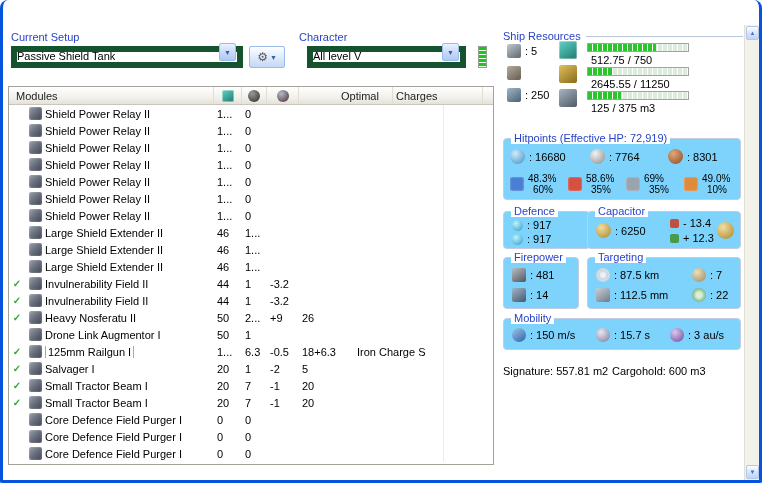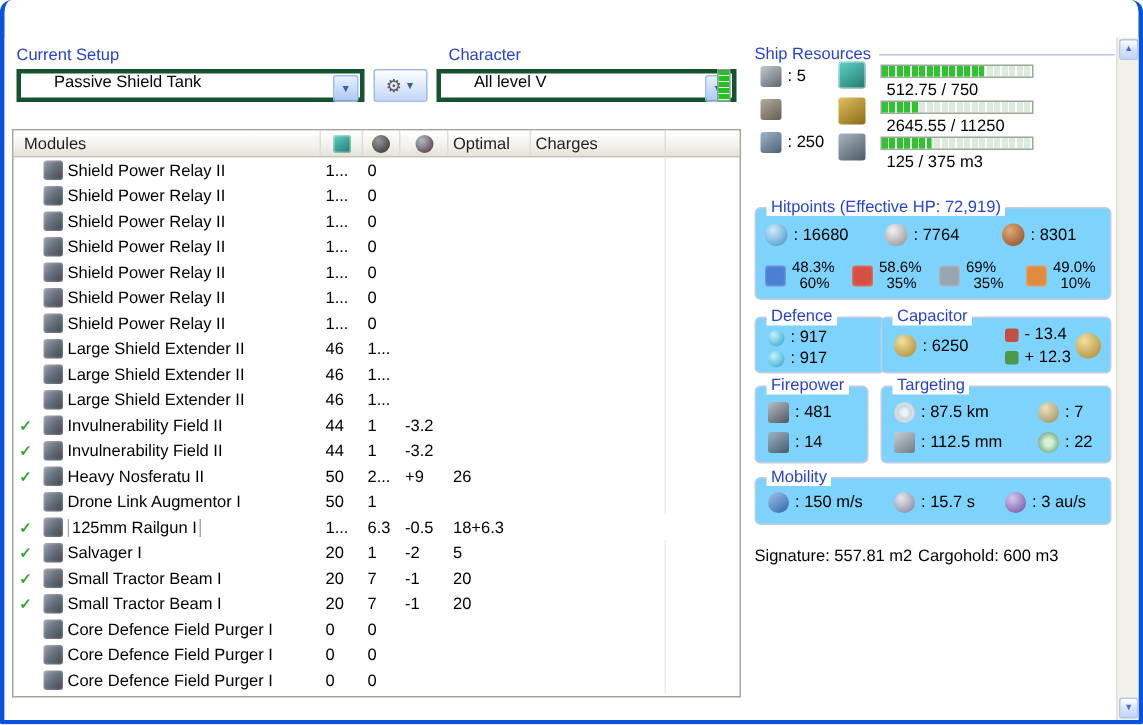--- a/index.html
+++ b/index.html
@@ -16,22 +16,22 @@
 .winbtns { display:flex; gap:2px; }
 .wbtn { width:21px; height:21px; border-radius:3px; border:1px solid rgba(255,255,255,.55);
   background:linear-gradient(180deg,#6AA0F8,#3C74E8 45%,#1E54D0); display:flex; align-items:center;
   justify-content:center; color:#fff; font-size:11px; font-weight:bold; cursor:default; }
 .wclose { background:linear-gradient(180deg,#F5A998,#E56A4A 40%,#C83C1C 78%,#B03418); }
 .g-min { display:block; width:8px; height:3px; background:#fff; margin-top:10px; }
 .g-max { display:block; width:9px; height:8px; border:1px solid #fff; border-top:3px solid #fff; }
 
 .client { position:absolute; top:25px; left:0; right:0; bottom:0; background:#fff; font-size:11px; }
 .lbl { position:absolute; color:#2743C8; font-size:11px; }
-.combo { position:absolute; height:22px; border:3px solid #14532d; background:#fff;
-  display:flex; align-items:flex-start; padding-left:22px; font-size:11px; }
+.combo { position:absolute; height:22px; border:6px solid #14532d; background:#fff;
+  display:flex; align-items:flex-end; padding-left:0; font-size:11px; }
 .combo-text { flex:1; white-space:nowrap; overflow:hidden; }
 .combo-btn { width:17px; height:18px; margin:1px; border:1px solid #9DBBEB; border-radius:2px;
   background:linear-gradient(180deg,#EAF2FE,#C9DBF8 50%,#AFC8F4); display:flex; align-items:center;
   justify-content:center; }
 .arr { font-size:7px; color:#3F5E9E; line-height:1; }
 .toolbtn { position:absolute; height:22px; width:36px; border:1px solid #9DBBEB; border-radius:2px;
   background:linear-gradient(180deg,#FDFEFF,#DCE9FC 55%,#C4D7F6); display:flex; align-items:center;
   justify-content:center; gap:2px; }
 .gear { font-size:12px; color:#5A5A5A; line-height:1; }
 .skillmeter { position:absolute; width:9px; height:22px; border:1px solid #8FA08F;
@@ -39,21 +39,21 @@
 
 .modules { position:absolute; left:5px; top:61px; width:486px; height:379px;
   border:1px solid #A5A29A; background:#fff; overflow:hidden; }
 .thead { height:18px; display:flex; align-items:stretch; font-size:11px; color:#222;
   background:linear-gradient(180deg,#FFFFFF,#F2F1EC 60%,#E4E2D8); border-bottom:1px solid #C8C6BC; }
 .th { display:flex; align-items:center; justify-content:flex-start; border-right:1px solid #E0DDD2; padding-left:3px; }
 .h-name { flex:0 0 205px; padding-left:7px; }
 .h-cpu { flex:0 0 28px; justify-content:center; padding-left:0; }
 .h-pg { flex:0 0 25px; justify-content:center; padding-left:0; }
 .h-cap { flex:0 0 32px; justify-content:center; padding-left:0; }
-.h-opt { flex:0 0 55px; }
+.h-opt { flex:0 0 55px;margin-left:39px; }
 .h-chg { flex:0 0 90px; }
 .h-fill { flex:1; border-right:none; }
 .hic { display:inline-block; width:12px; height:12px; }
 .hic-cpu { background:linear-gradient(145deg,#62D2C6,#1F7A70); border-radius:2px; box-shadow:inset 0 0 0 1px rgba(255,255,255,.4); }
 .hic-pg { background:radial-gradient(circle at 35% 30%,#9A9A9A,#2A2A2A); border-radius:50%; }
 .hic-cap { background:radial-gradient(circle at 35% 30%,#B8B8C2,#3A3A48); border-radius:50%; box-shadow:inset -2px -2px 0 #B0302833; }
 .trow { display:flex; align-items:center; height:17px; font-size:11px; color:#000; }
 .c-check { flex:0 0 16px; text-align:center; color:#2FA52F; font-weight:bold; font-size:10px; }
 .c-icon { flex:0 0 20px; display:flex; justify-content:center; }
 .micon { display:block; width:13px; height:13px; border-radius:2px;
@@ -125,21 +125,21 @@
       <span class="combo-text">Passive Shield Tank</span>
       <span class="combo-btn">
           <span class="arr">▼</span>
         </span>
     </div>
     <div class="toolbtn" style="left:246px;top:21px">
       <span class="gear">⚙</span>
       <span class="arr">▼</span>
     </div>
     <span class="lbl" style="left:296px;top:6px">Character</span>
-    <div class="combo" style="left:288px;top:21px;width:200px">
+    <div class="combo" style="left:304px;top:21px;width:159px">
       <span class="combo-text">All level V</span>
       <span class="combo-btn">
           <span class="arr">▼</span>
         </span>
     </div>
     <div class="skillmeter" style="left:475px;top:21px"></div>
 
     <div class="modules">
       <div class="thead">
         <span class="th h-name">Modules</span>
@@ -328,20 +328,21 @@
           <div class="trow sel">
             <span class="c-check">✓</span>
             <span class="c-icon">
               <i class="micon"></i>
             </span>
             <span class="c-name"><span class="nm">125mm Railgun I</span></span>
             <span class="c-cpu">1...</span>
             <span class="c-pg">6.3</span>
             <span class="c-cap">-0.5</span>
             <span class="c-opt">18+6.3</span>
+            <span class="c-chg">Iron Charge S</span>
           </div>
           <div class="trow">
             <span class="c-check">✓</span>
             <span class="c-icon">
               <i class="micon"></i>
             </span>
             <span class="c-name"><span class="nm">Salvager I</span></span>
             <span class="c-cpu">20</span>
             <span class="c-pg">1</span>
             <span class="c-cap">-2</span>

